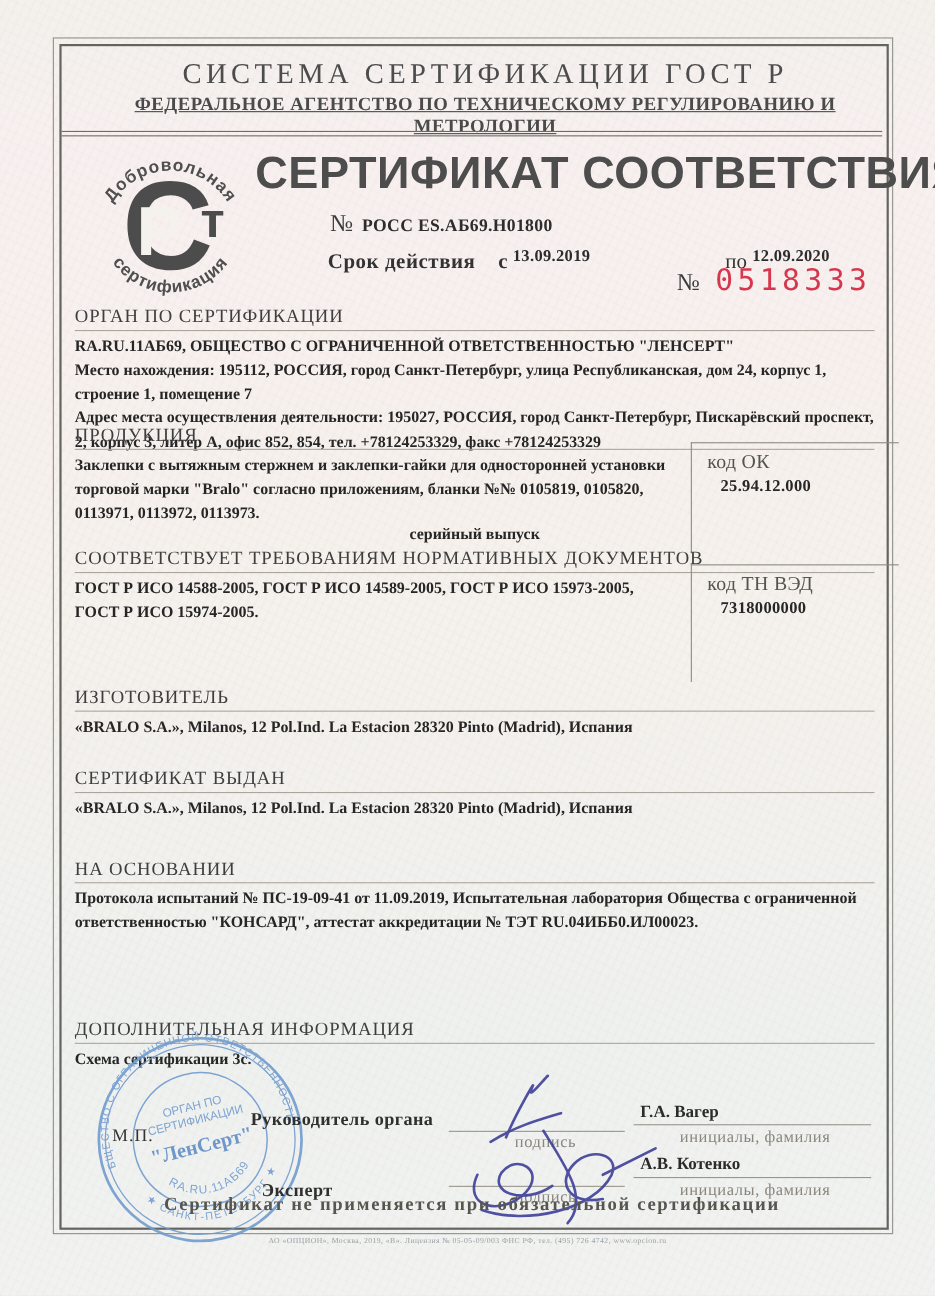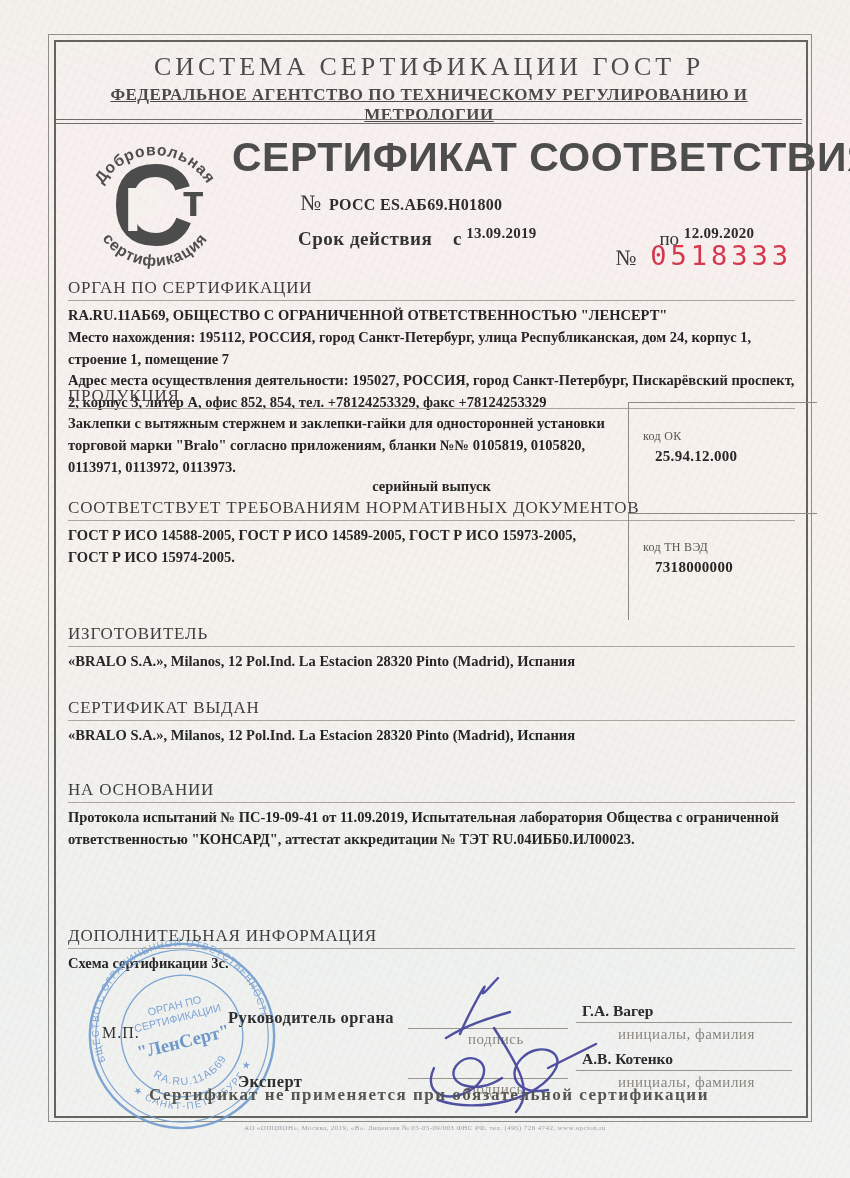--- a/index.html
+++ b/index.html
@@ -10,21 +10,21 @@
     font-family:"Liberation Serif", serif;color:#2e2e2e;
   }
   .texture{
     position:absolute;inset:0;pointer-events:none;
     background:repeating-linear-gradient(115deg,rgba(170,190,200,.05) 0 2px,transparent 2px 7px),
                repeating-linear-gradient(25deg,rgba(210,170,175,.04) 0 2px,transparent 2px 9px);
   }
   .frame-outer{position:absolute;left:48px;top:34px;width:762px;height:1086px;border:1px solid #90908a;}
   .frame-inner{position:absolute;left:54px;top:40px;width:750px;height:1074px;border:2px solid #64645f;}
   
-  .header-box{position:absolute;left:56px;top:42px;width:746px;height:76px;text-align:center;}
+  .header-box{position:absolute;left:56px;top:42px;width:746px;height:76px;text-align:center;padding-left:12px;}
   .header-line1{margin-top:10px;font-size:26px;letter-spacing:4px;color:#4c4c4c;font-weight:normal;}
   .header-line2{margin-top:3px;font-size:17px;font-weight:bold;letter-spacing:.5px;color:#4a4a4a;text-decoration:underline;}
   .header-sep{position:absolute;left:56px;top:119px;width:746px;height:3px;border-top:1px solid #6d6d68;border-bottom:1px solid #6d6d68;}
   
   .logo{position:absolute;left:72px;top:126px;width:166px;height:166px;}
   
   .doc-title{position:absolute;left:232px;top:134px;width:570px;font-family:"Liberation Sans",sans-serif;
     font-weight:bold;font-size:41px;color:#4d4d4d;letter-spacing:.5px;white-space:nowrap;}
   .cert-no-row{position:absolute;left:300px;top:190px;font-size:16px;}
   .no-sign{font-size:22px;color:#3c3c3c;margin-right:4px;}
@@ -48,21 +48,21 @@
   .s-conformity{top:498px;} .s-conformity .section-body{width:552px;}
   .s-manufacturer{top:624px;}
   .s-issued{top:698px;}
   .s-basis{top:780px;} .s-basis .section-body{width:718px;}
   .s-additional{top:926px;}
   
   .code-box{position:absolute;left:628px;width:174px;border-top:1px solid #8b8b85;border-left:1px solid #8b8b85;
     padding:6px 0 0 14px;}
   .code-ok{top:402px;height:94px;}
   .code-tnved{top:513px;height:100px;}
-  .code-label{font-size:12px;color:#55544f;letter-spacing:.3px;margin-top:20px;}
+  .code-label{font-size:18px;color:#55544f;letter-spacing:.3px;}
   .code-value{font-size:15px;font-weight:bold;color:#262626;margin-top:4px;margin-left:12px;letter-spacing:.3px;}
   
   .stamp{position:absolute;left:84px;top:938px;width:196px;height:196px;transform:rotate(-14deg);opacity:.88;}
   .mp-label{position:absolute;left:102px;top:1024px;font-size:16px;color:#333;letter-spacing:1px;}
   
   .sign-label{position:absolute;font-size:16.5px;font-weight:bold;color:#2f2f2f;letter-spacing:.4px;}
   .lbl-head{left:228px;top:1008px;}
   .lbl-expert{left:238px;top:1060px;margin-top:12px;}
   .sig-line{position:absolute;border-bottom:1px solid #9a958c;}
   .sig-line-1{left:408px;top:1008px;width:160px;height:20px;}

